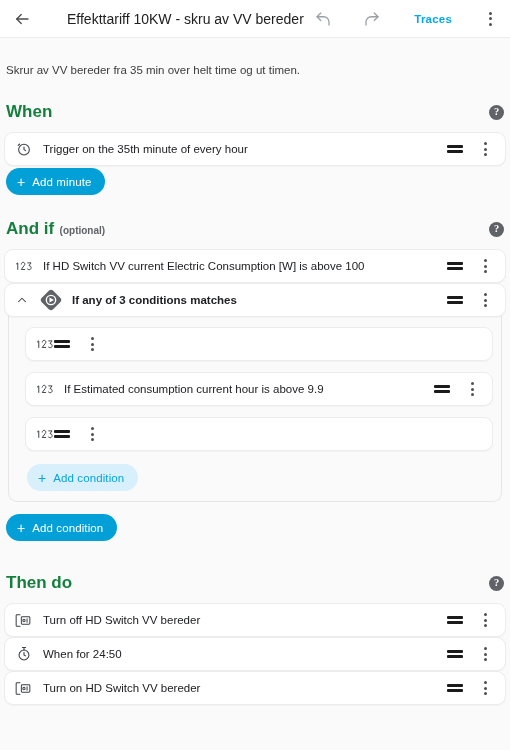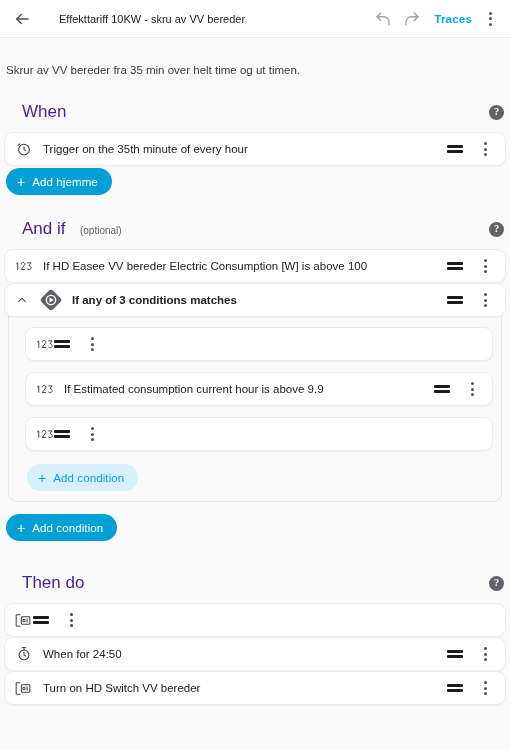--- a/index.html
+++ b/index.html
@@ -28,33 +28,33 @@
     position: relative;
   }
   .appbar-btn {
     width: 28px; height: 28px;
     display: flex; align-items: center; justify-content: center;
     border-radius: 50%;
     flex: 0 0 auto;
     cursor: pointer;
   }
   .appbar-title {
-    font-size: 11px;
+    font-size: 14px;
     font-weight: 400;
     color: #212121;
-    margin-left: 23px;
+    margin-left: 31px;
     white-space: nowrap;
     overflow: hidden;
     text-overflow: ellipsis;
     flex: 1 1 auto;
   }
   .appbar-actions {
     display: flex;
     align-items: center;
-    gap: 1px;
+    gap: 21px;
     flex: 0 0 auto;
   }
   .traces-link {
     color: #03a9f4;
     font-size: 11.5px;
     font-weight: 600;
     padding: 4px 7px;
     cursor: pointer;
     letter-spacing: .2px;
   }
@@ -83,29 +83,28 @@
 
   
   .section-head {
     display: flex;
     align-items: baseline;
     justify-content: space-between;
     padding: 6px 2px 10px 2px;
   }
   .section-title {
     font-size: 17px;
-    font-weight: 400;
-    color: #4c1d95;
-    margin-left: 16px;
+    font-weight: 700;
+    color: #15803d;
   }
   .section-optional {
     font-size: 10px;
     color: #5f6368;
-    margin-left: 10px;
-    font-weight: 400;
+    margin-left: 1px;
+    font-weight: 700;
   }
   .help-icon {
     width: 15px; height: 15px;
     border-radius: 50%;
     background: #5f6368;
     color: #ffffff;
     font-size: 10.5px;
     font-weight: 700;
     display: flex; align-items: center; justify-content: center;
     line-height: 1;
@@ -292,21 +291,21 @@
           <i></i>
           <i></i>
           <i></i>
         </span>
     </span>
   </div>
 
   <div class="btn-row">
     <button class="pill">
       <span class="plus">+</span>
-      <span>Add hjemme</span>
+      <span>Add minute</span>
     </button>
   </div>
 
   <div class="section-gap"></div>
 
   <div class="section-head">
     <div>
       <span class="section-title">And if</span>
       <span class="section-optional">(optional)</span>
     </div>
@@ -314,21 +313,21 @@
   </div>
 
   <div class="card">
     <span class="card-icon">
       <svg width="18" height="12" viewBox="0 0 26 14" fill="none" stroke="#3c4043" stroke-width="1.4" stroke-linecap="round" stroke-linejoin="round">
         <path d="M2 4 L4 2.5 L4 12"></path>
         <path d="M9 4.2a2.6 2.6 0 1 1 4.6 1.7L9 12h5"></path>
         <path d="M18.4 2.5h4.8l-3 4a3 3 0 1 1-2.1 5"></path>
       </svg>
     </span>
-    <span class="card-label">If HD Easee VV bereder Electric Consumption [W] is above 100</span>
+    <span class="card-label">If HD Switch VV current Electric Consumption [W] is above 100</span>
     <span class="row-actions">
       <span class="drag-handle">
           <i></i>
           <i></i>
         </span>
       <span class="kebab">
           <i></i>
           <i></i>
           <i></i>
         </span>
@@ -456,20 +455,21 @@
 
   <div class="card">
     <span class="card-icon">
       <svg width="17" height="15" viewBox="0 0 22 18" fill="none" stroke="#3c4043" stroke-width="1.3" stroke-linecap="round" stroke-linejoin="round">
         <path d="M6.5 1.5H2.5A1 1 0 0 0 1.5 2.5v13a1 1 0 0 0 1 1h4"></path>
         <rect x="8.2" y="4.3" width="11" height="9.4" rx="1.1"></rect>
         <circle cx="11.6" cy="9" r="1.5"></circle>
         <line x1="15.6" y1="6.6" x2="15.6" y2="11.4"></line>
       </svg>
     </span>
+    <span class="card-label">Turn off HD Switch VV bereder</span>
     <span class="row-actions">
       <span class="drag-handle">
           <i></i>
           <i></i>
         </span>
       <span class="kebab">
           <i></i>
           <i></i>
           <i></i>
         </span>

